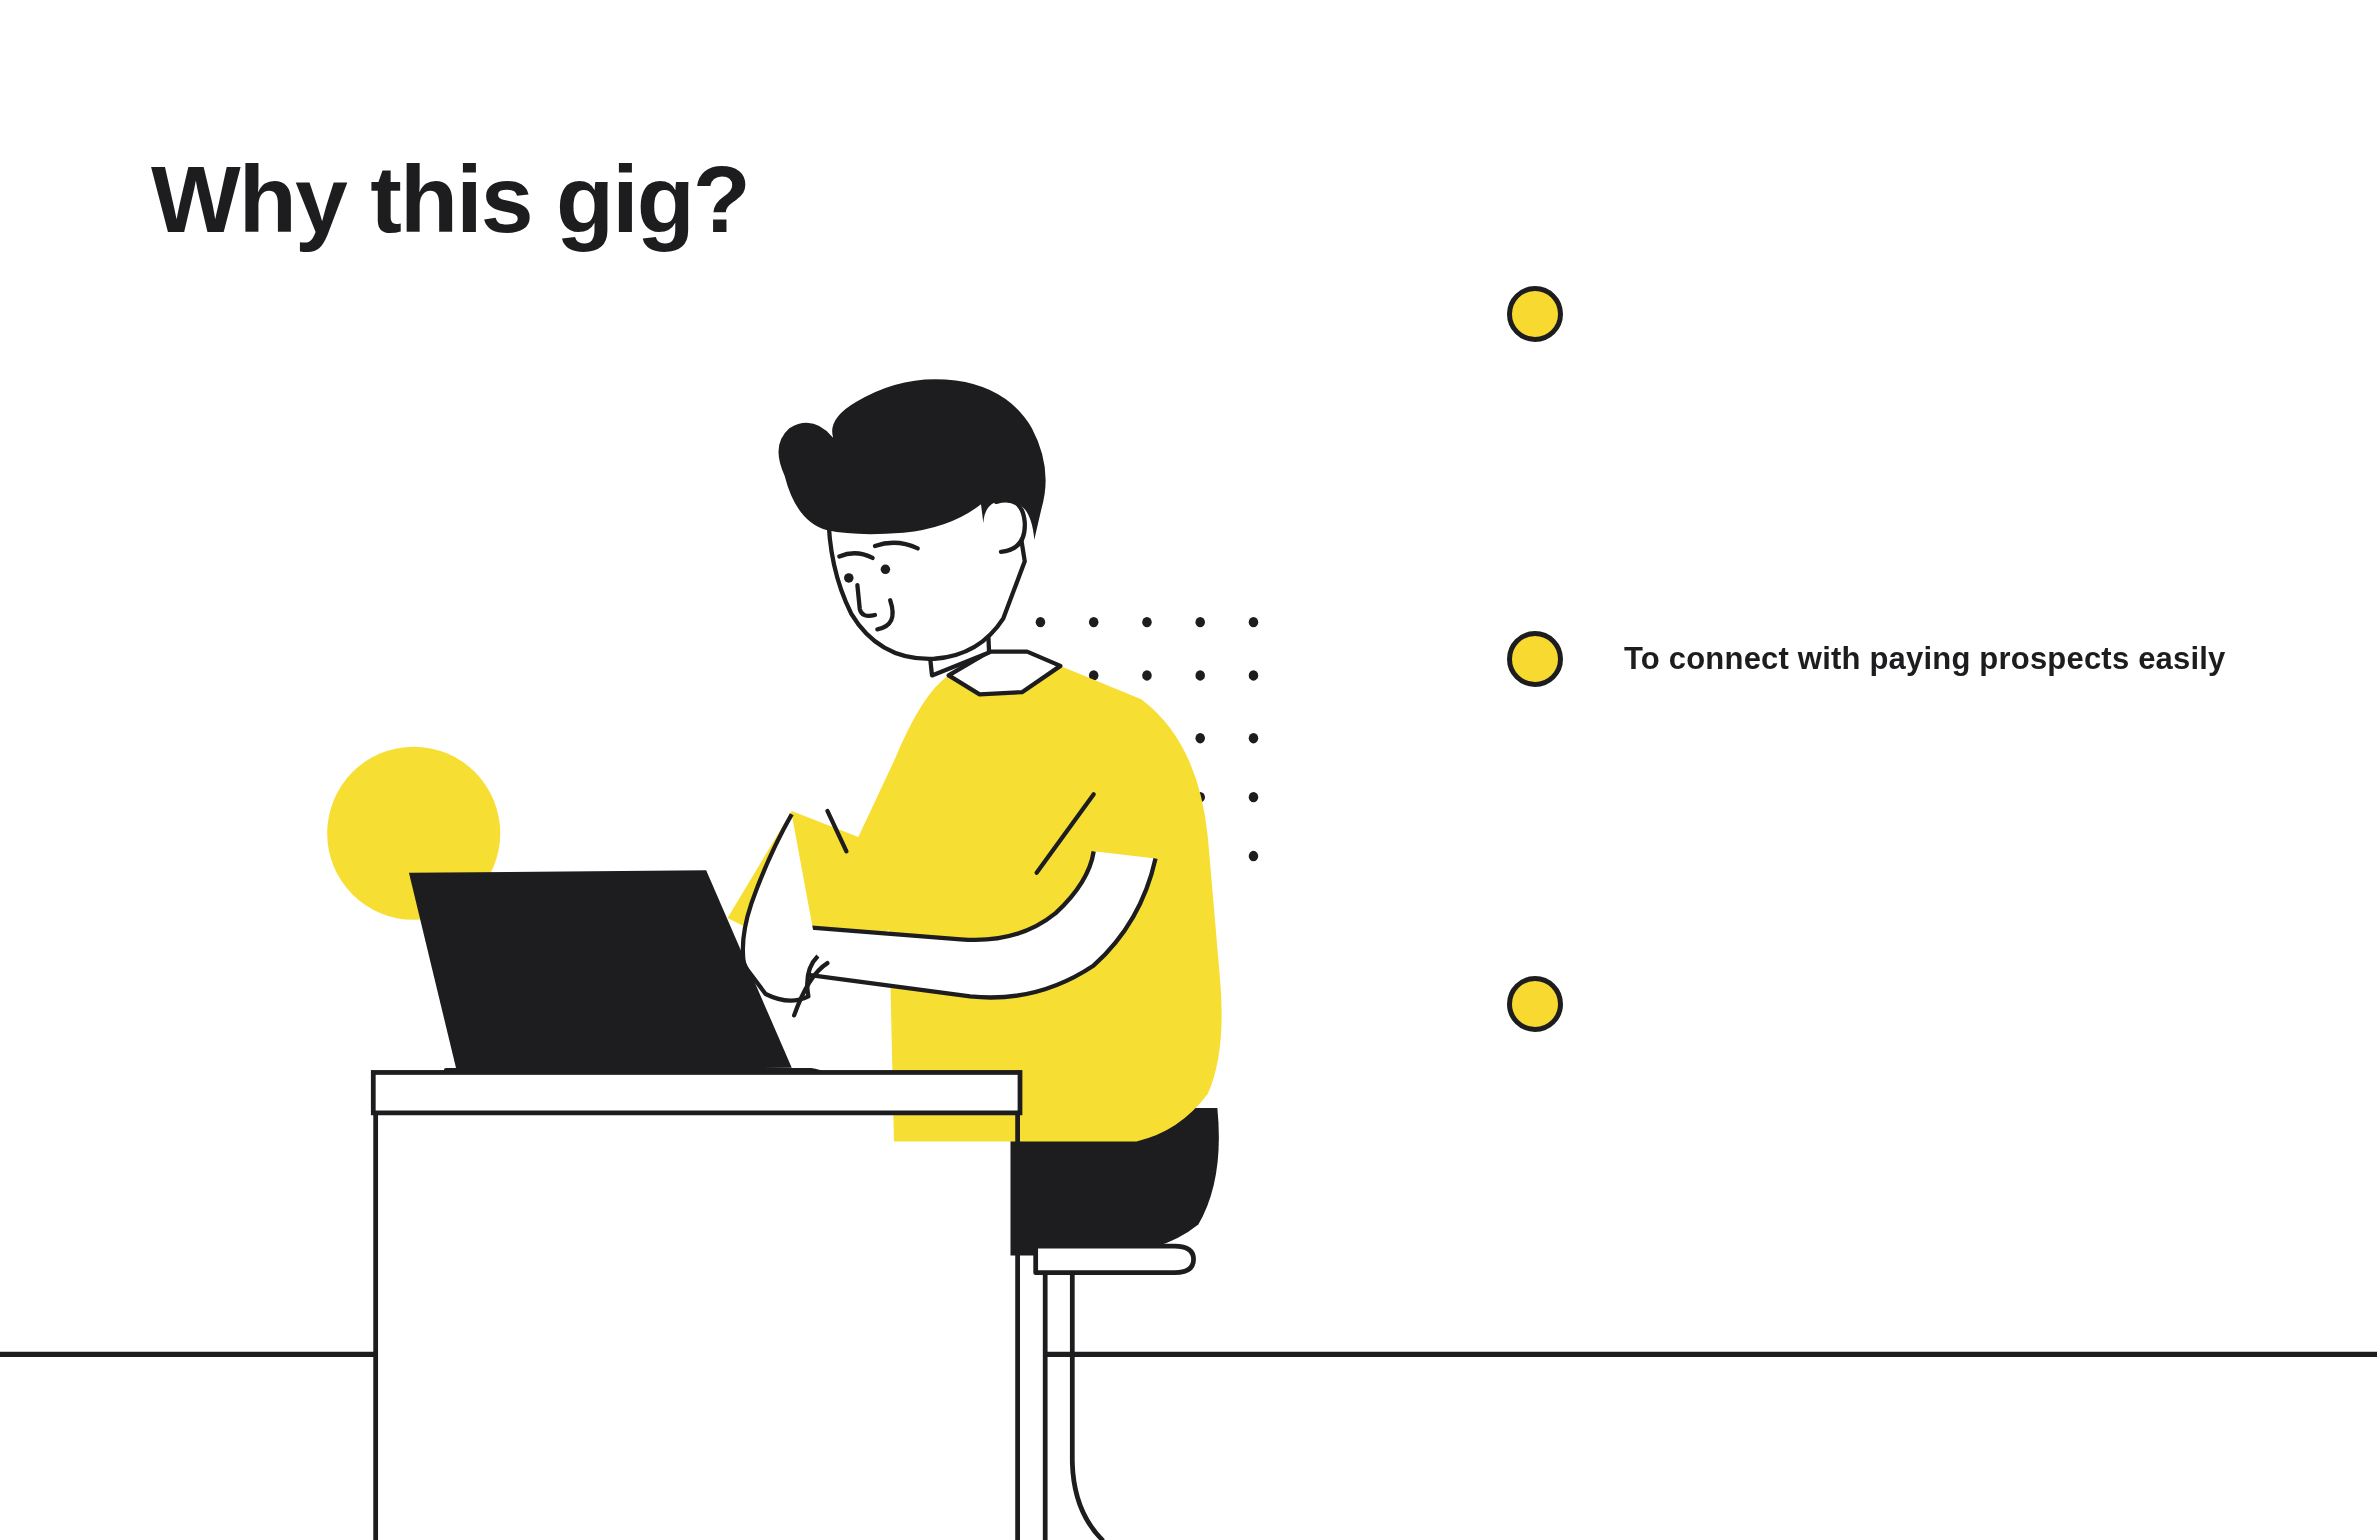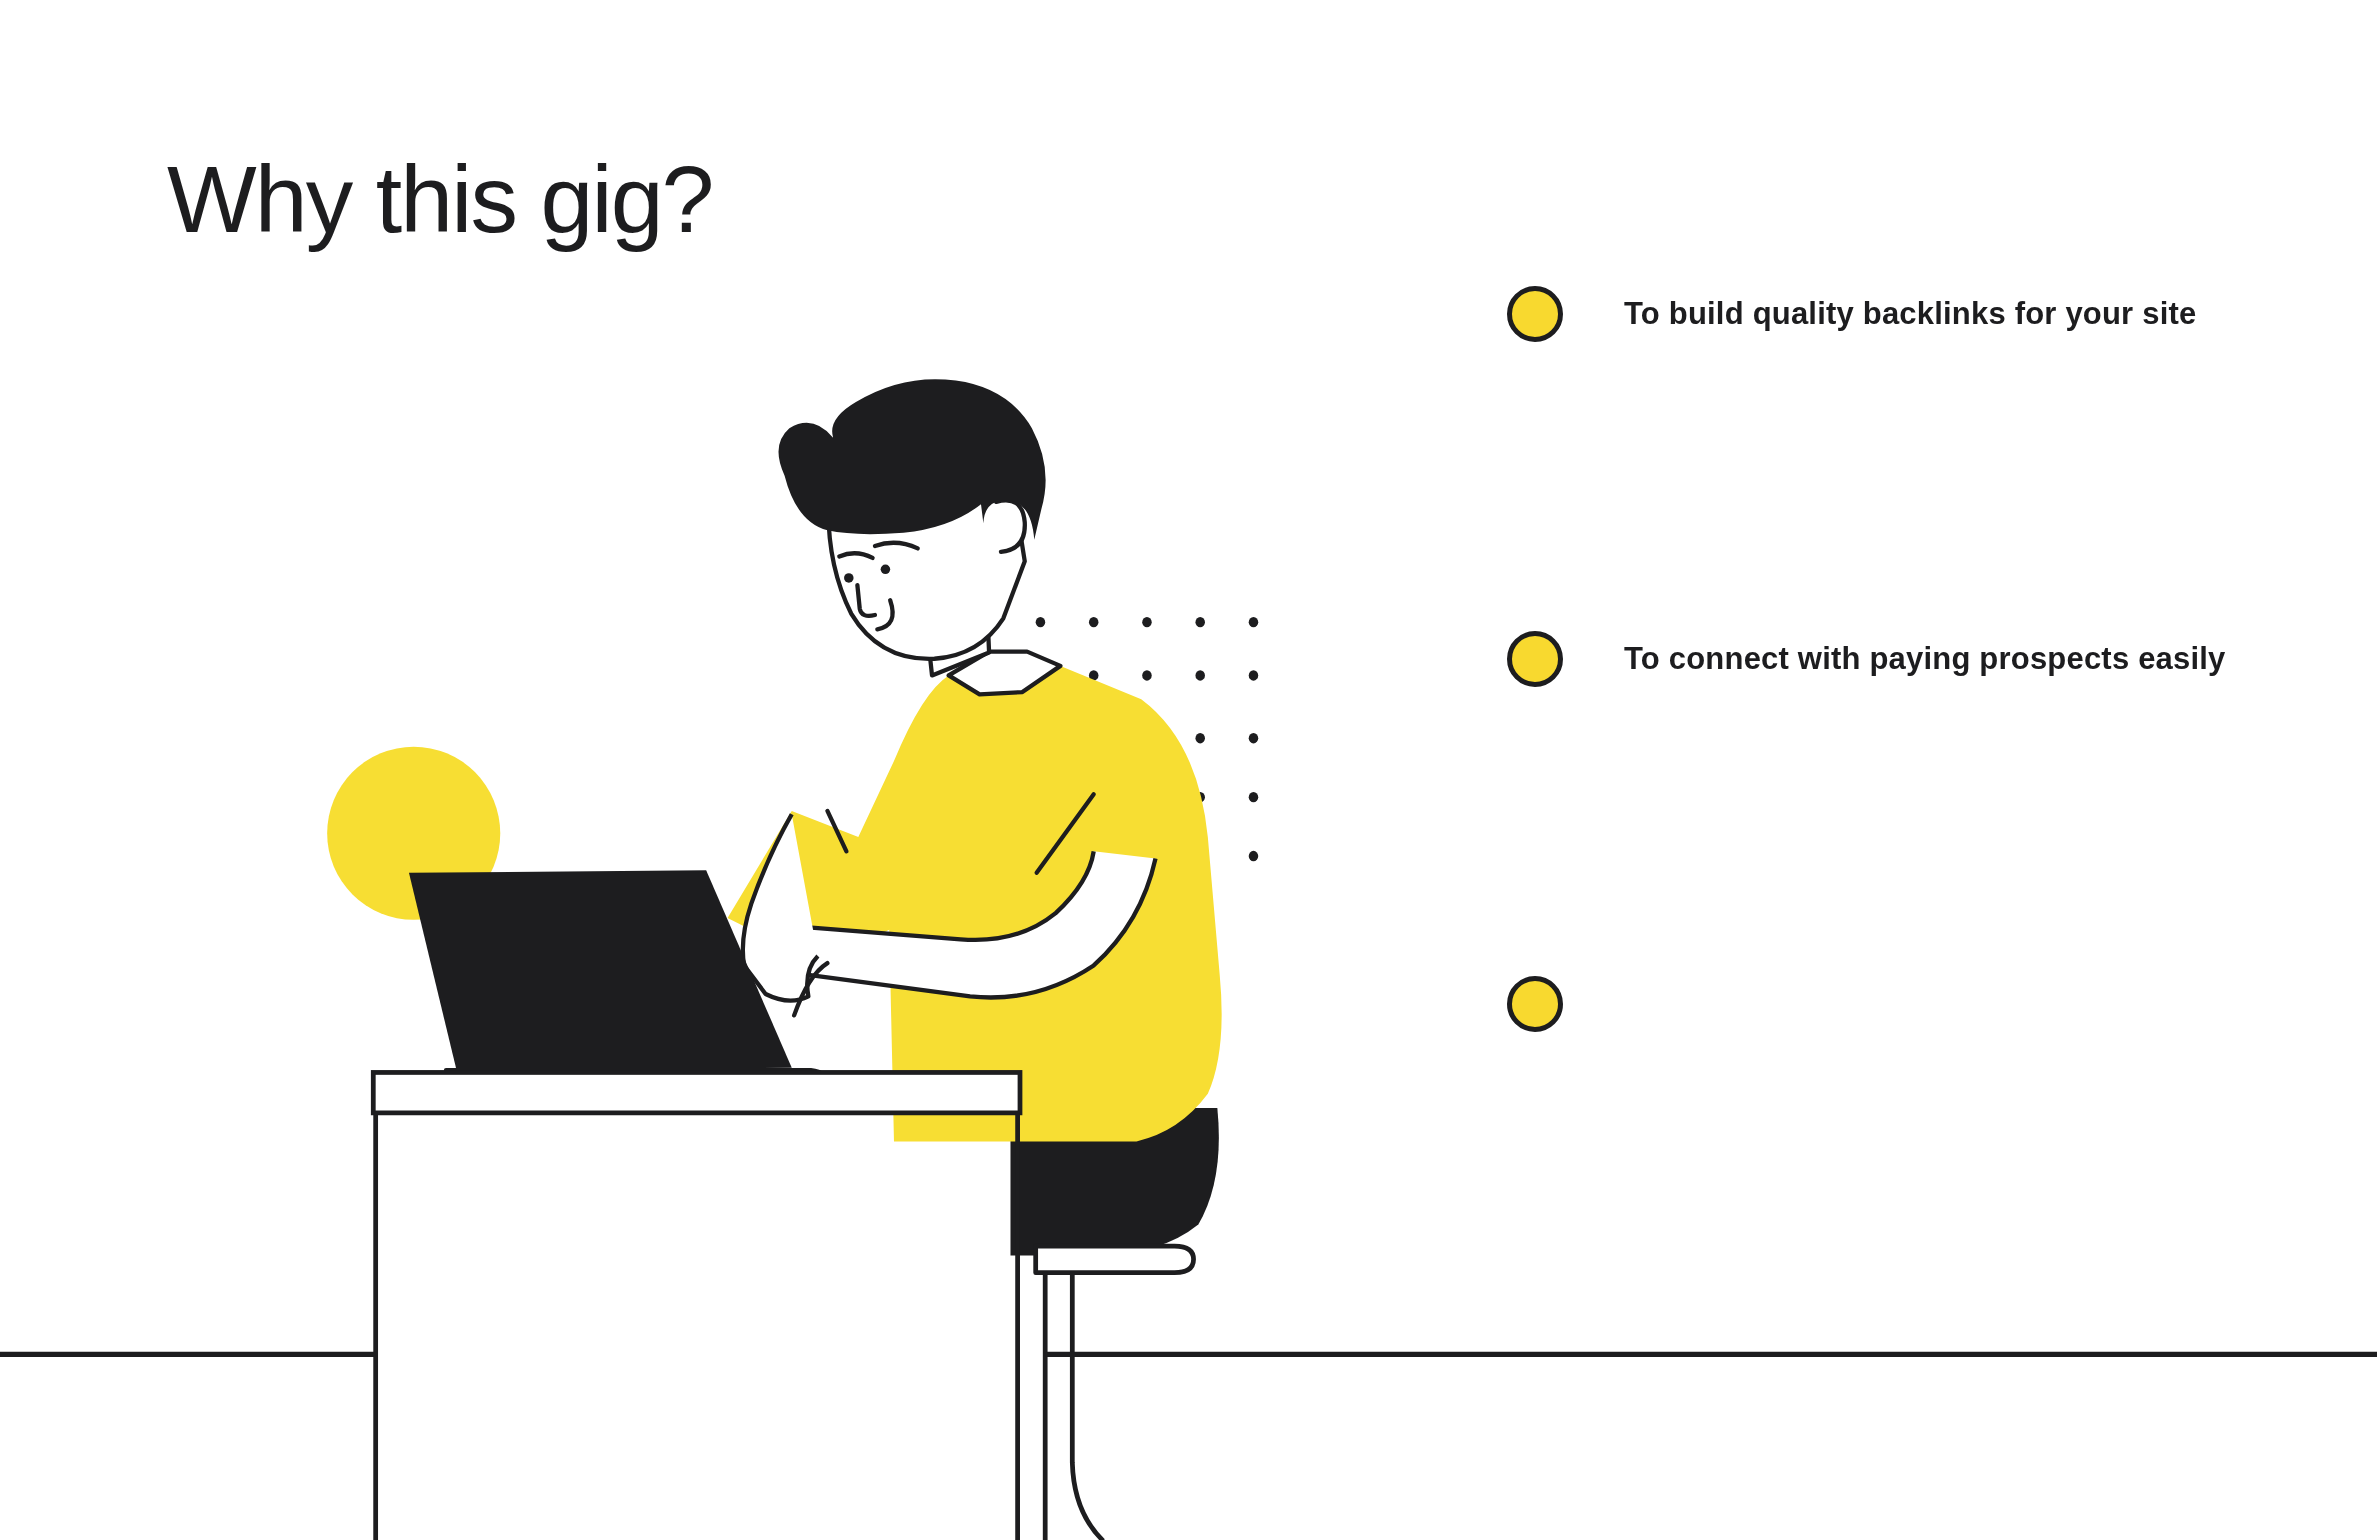--- a/index.html
+++ b/index.html
@@ -20,27 +20,26 @@
     inset: 0;
     background: #ffffff;
   }
 
   
   .title {
     position: absolute;
     left: 151px;
     top: 147px;
     font-family: "Liberation Sans", sans-serif;
-    font-weight: 400;
+    font-weight: 700;
     font-size: 95px;
     letter-spacing: -1.9px;
     color: #1d1d1f;
     white-space: nowrap;
     line-height: 1.1;
-    margin-left: 16px;
   }
 
   
   .bullets {
     position: absolute;
     left: 1507px;
     top: 266px;
     width: 1117px;
   }
   .bullet-row {
@@ -214,21 +213,20 @@
       <line x1="0" y1="2848" x2="790" y2="2848" stroke="#1d1d1f" stroke-width="11"></line>
       <line x1="2198" y1="2848" x2="5760" y2="2848" stroke="#1d1d1f" stroke-width="11"></line>
 
     </svg>
   </div>
 
   <div class="bullets">
 
     <div class="bullet-row">
       <span class="bullet-dot"></span>
-      <span class="bullet-text">To build quality backlinks for your site</span>
     </div>
 
     <div class="bullet-row">
       <span class="bullet-dot"></span>
       <span class="bullet-text">To connect with paying prospects easily</span>
     </div>
 
     <div class="bullet-row">
       <span class="bullet-dot"></span>
     </div>

